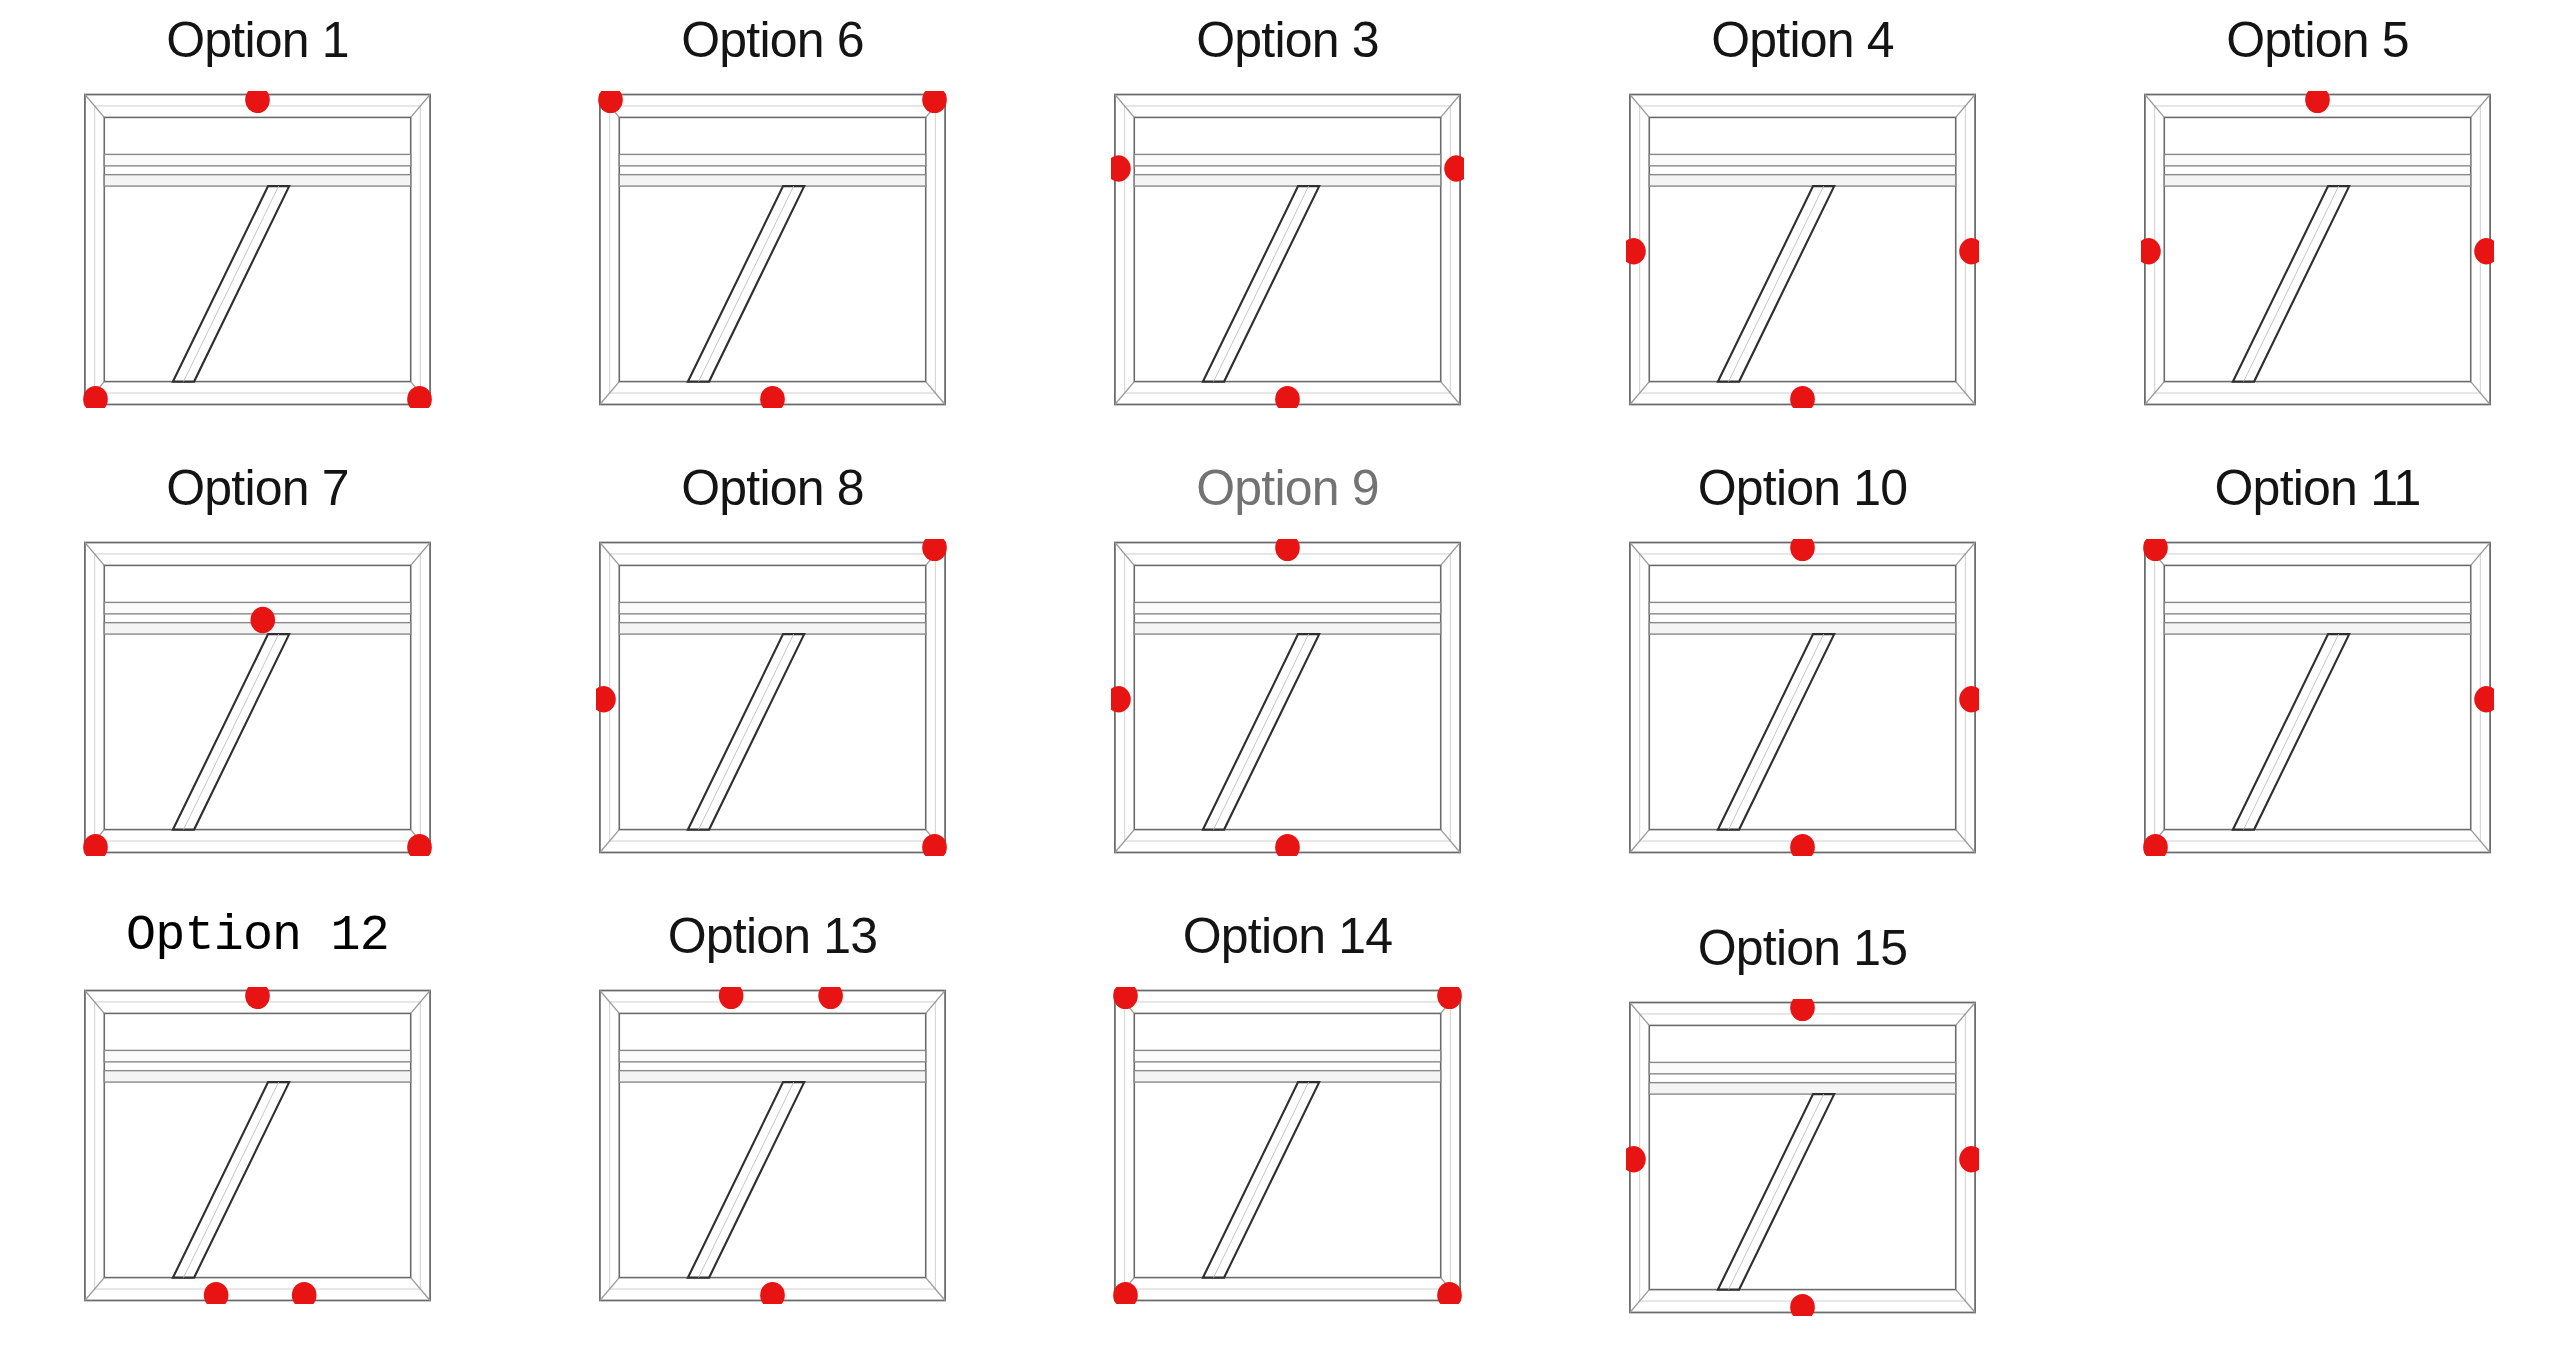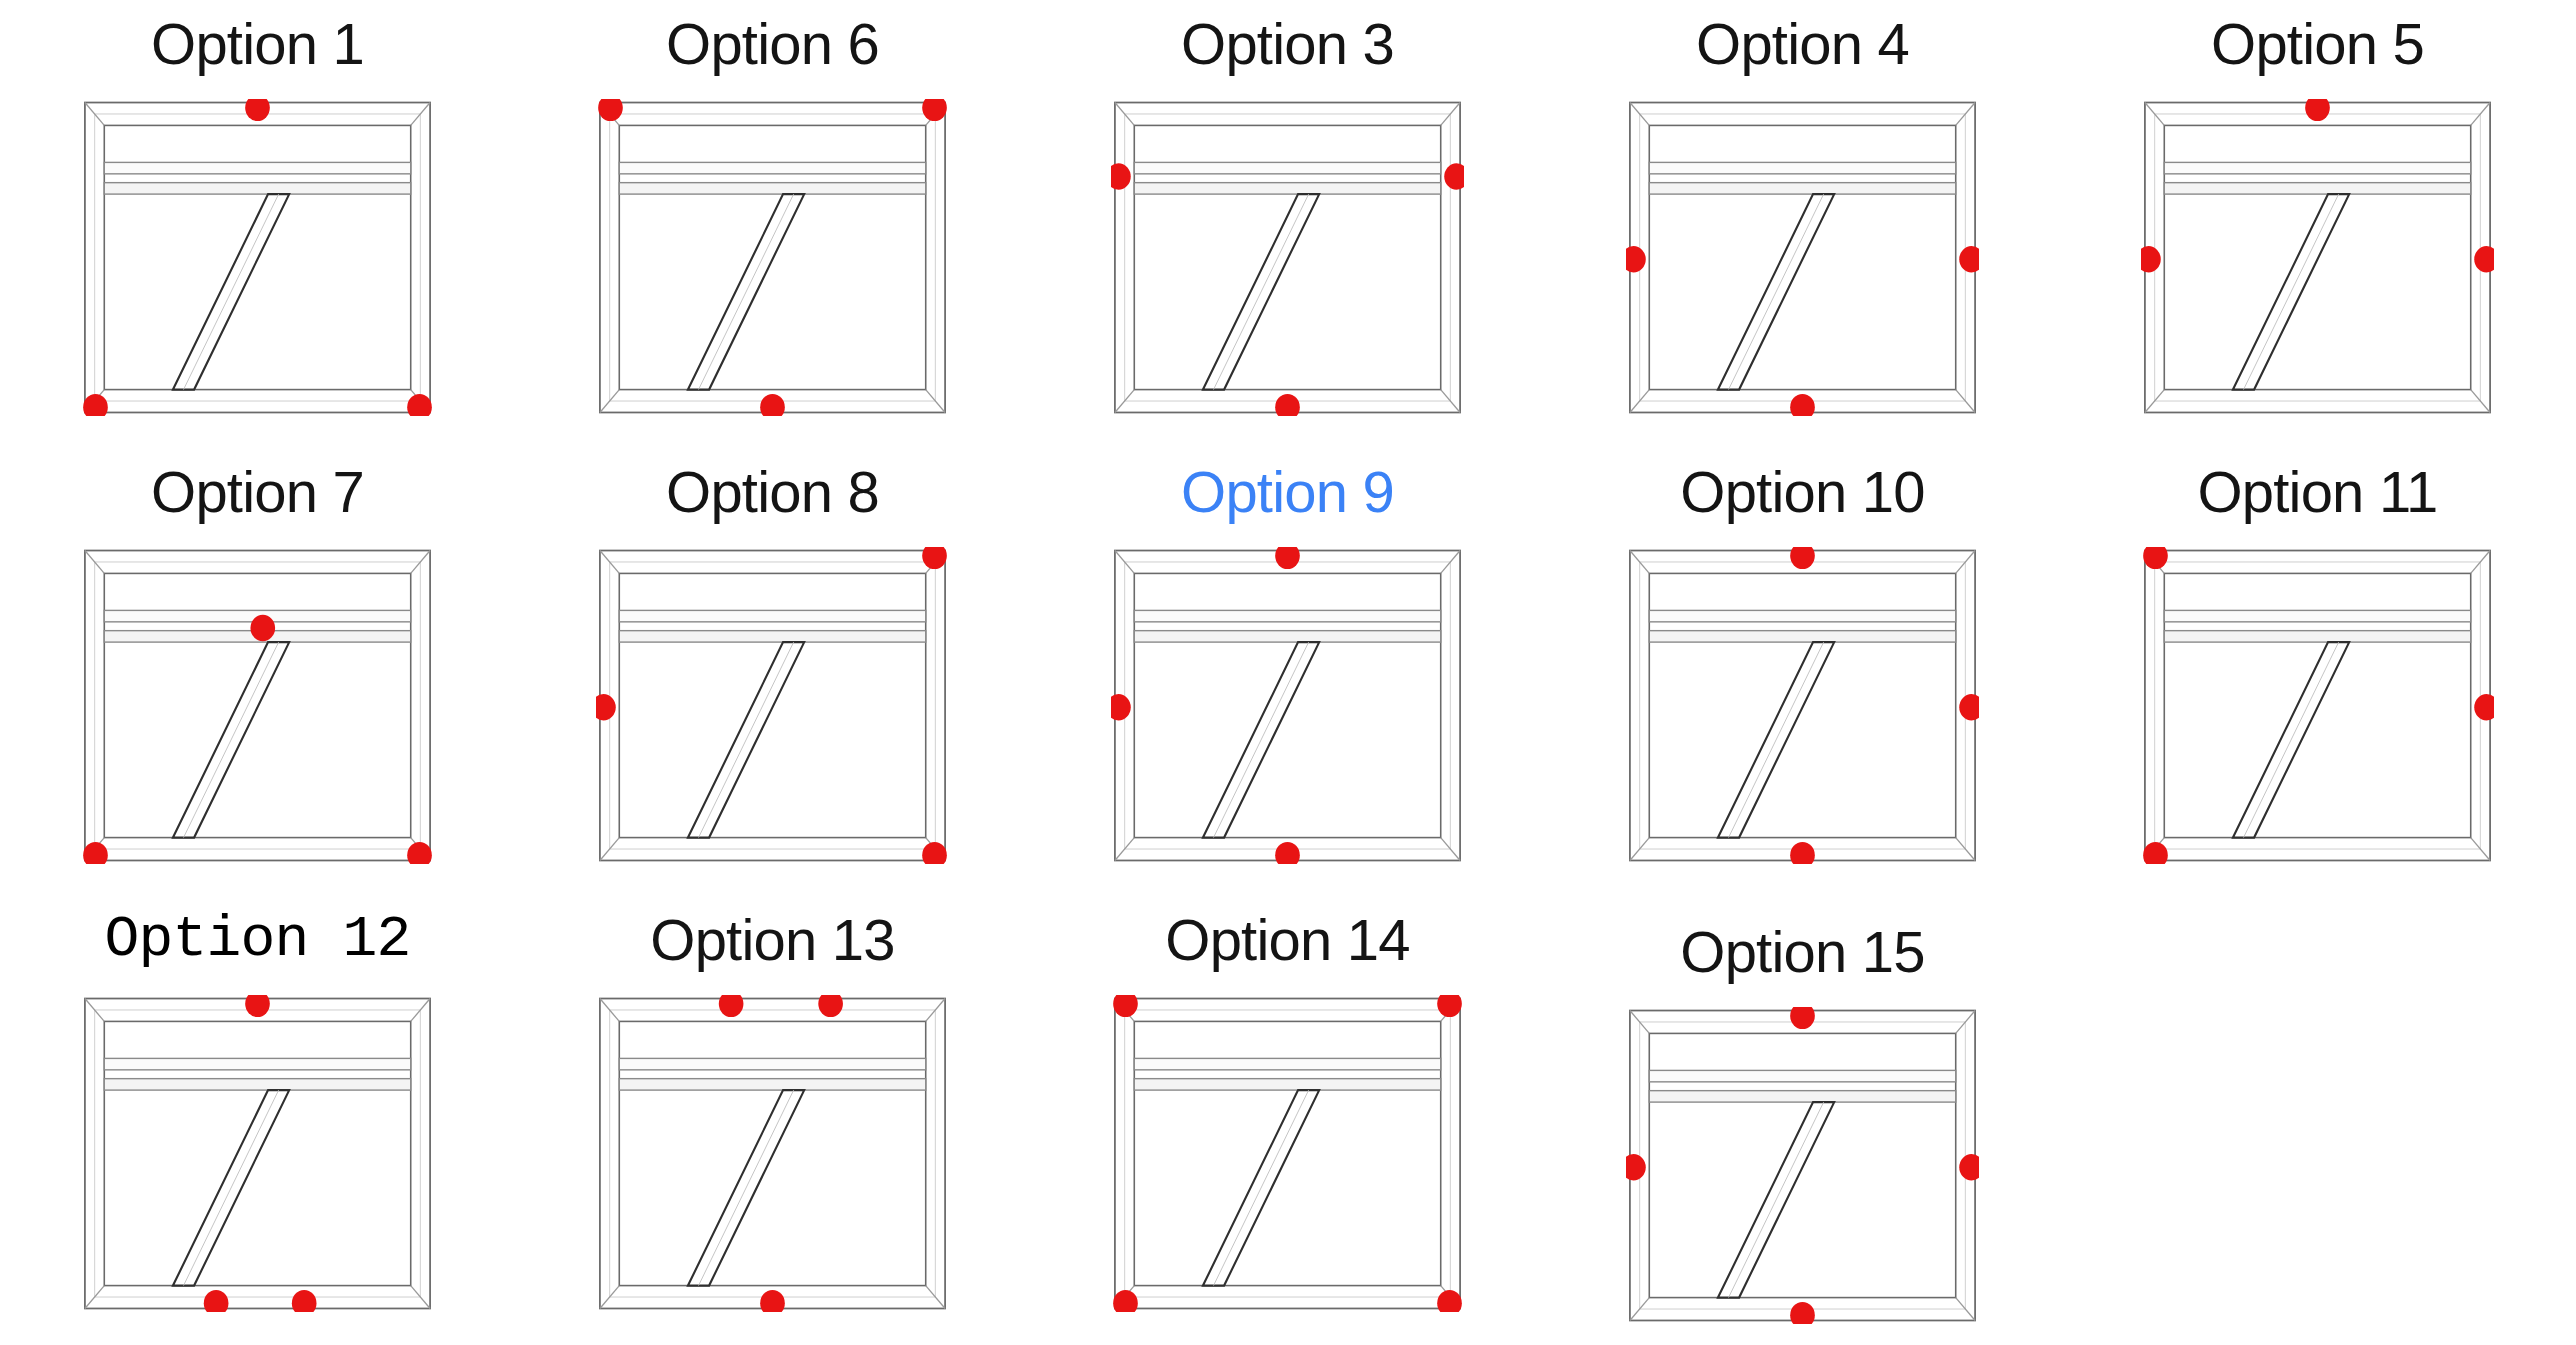--- a/index.html
+++ b/index.html
@@ -8,21 +8,21 @@
     display:grid;
     grid-template-columns:repeat(5,515px);
     grid-template-rows:repeat(3,448px);
     width:2576px;height:1345px;
   }
   .cell{
     display:flex;flex-direction:column;align-items:center;
     padding-top:11.5px;box-sizing:border-box;
   }
   .title{
-    font-size:58px;line-height:1.12;letter-spacing:-0.8px;
+    font-size:50px;line-height:1.12;letter-spacing:-0.8px;
     color:#141414;text-align:center;margin-bottom:23px;
     font-weight:500;
   }
   svg.figure{display:block;}
 </style>
 </head>
 <body>
 
 <div class="grid">
   <div class="cell">
@@ -188,21 +188,21 @@
 
       <path d="M104,330 L212,108 L236,108 L128,330 Z" fill="#ffffff" stroke="#2f2f2f" stroke-width="2.4" stroke-linejoin="miter"></path>
       <line x1="116" y1="330" x2="224" y2="108" stroke="#bdbdbd" stroke-width="1"></line>
     <ellipse cx="384" cy="10" rx="14" ry="15" fill="#e81414"></ellipse>
         <ellipse cx="8" cy="182" rx="14" ry="15" fill="#e81414"></ellipse>
         <ellipse cx="384" cy="350" rx="14" ry="15" fill="#e81414"></ellipse>
       </svg>
   </div>
 
   <div class="cell">
-    <div class="title" style="color: #3b82f6;">Option 9</div>
+    <div class="title" style="color: #737373;">Option 9</div>
     <svg class="figure" viewBox="0 0 400 360" width="353" height="317" xmlns="http://www.w3.org/2000/svg">
 
       <rect x="4" y="4" width="392" height="352" fill="#ffffff" stroke="#6a6a6a" stroke-width="2"></rect>
       <rect x="15" y="17" width="370" height="326" fill="none" stroke="#d8d8d8" stroke-width="1.4"></rect>
       <rect x="26" y="30" width="348" height="300" fill="none" stroke="#6a6a6a" stroke-width="1.8"></rect>
 
       <line x1="4" y1="4" x2="26" y2="30" stroke="#9a9a9a" stroke-width="1.5"></line>
       <line x1="396" y1="4" x2="374" y2="30" stroke="#9a9a9a" stroke-width="1.5"></line>
       <line x1="4" y1="356" x2="26" y2="330" stroke="#9a9a9a" stroke-width="1.5"></line>
       <line x1="396" y1="356" x2="374" y2="330" stroke="#9a9a9a" stroke-width="1.5"></line>

